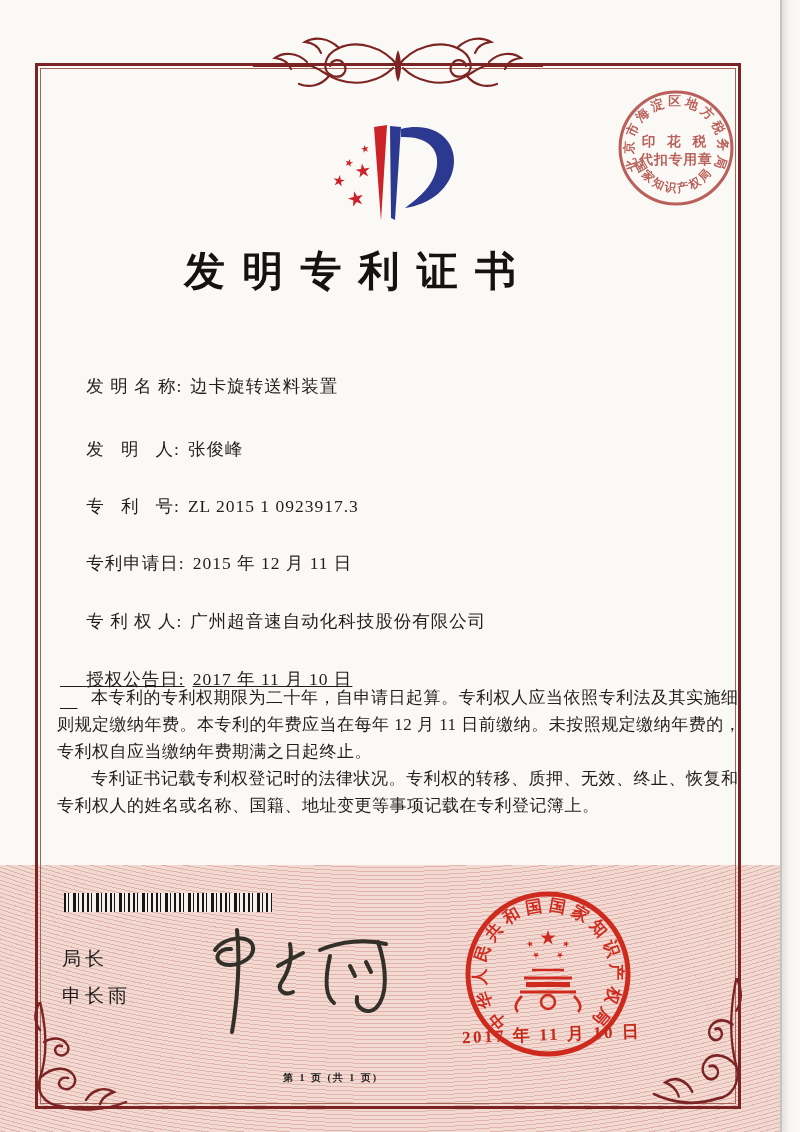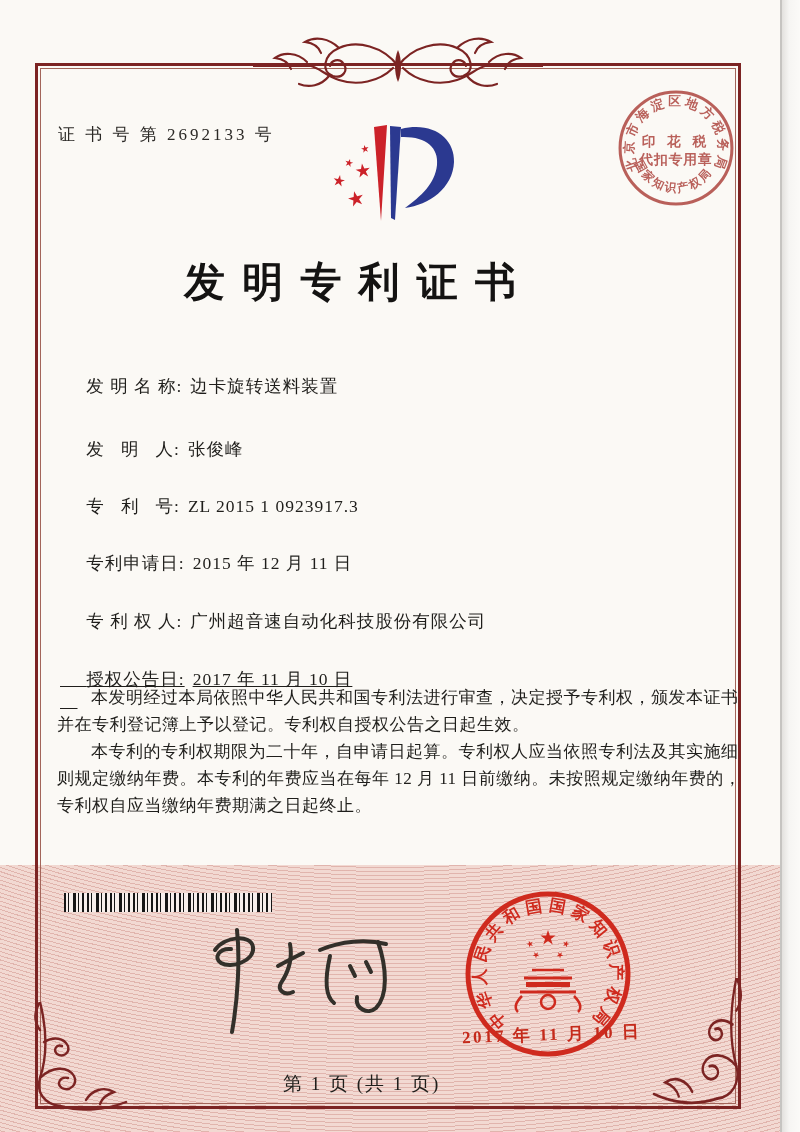--- a/index.html
+++ b/index.html
@@ -33,21 +33,21 @@
     content:""; position:absolute; inset:2px; border:1px solid #a3655a;
   }
   .ornament{position:absolute;}
   .cert-no{
     position:absolute; left:58px; top:123px; font-size:17px;
     letter-spacing:3px; color:#2b2926;
   }
   .tax-stamp{position:absolute; left:616px; top:88px; opacity:.9;}
   .logo{position:absolute; left:328px; top:112px;}
   .title{
-    position:absolute; left:35px; top:255px; width:630px;
+    position:absolute; left:35px; top:244px; width:630px;
     text-align:center; font-size:41px; font-weight:600; color:#141312;
     letter-spacing:.42em; text-indent:.42em;
   }
   .fields{position:absolute; left:60px; top:353px; width:640px;}
   .field{position:absolute; left:0; font-size:17.5px; white-space:pre;}
   .f0{top:0;font-family:Liberation Serif, serif;} .f1{top:63px;text-align:center;} .f2{top:120px;} .f3{top:177px;} .f4{top:235px;} .f5{top:293px;text-decoration:underline;}
   .flabel{white-space:pre; letter-spacing:1px;}
   .fvalue{margin-left:8px; letter-spacing:1px;}
   .paras{
     position:absolute; left:57px; top:684px; width:692px;
@@ -62,21 +62,21 @@
       #161616 18px 20px, #f7efec 20px 23px);
   }
   .director{position:absolute; left:62px; top:946px; font-size:19px; letter-spacing:4px; color:#1c1b19;}
   .director .name{margin-top:11px;}
   .signature{position:absolute; left:185px; top:920px;}
   .seal{position:absolute; left:460px; top:886px;}
   .seal-date{
     position:absolute; left:462px; top:1023px; font-size:17px; font-weight:bold;
     color:#c52a1b; letter-spacing:2.5px; transform:rotate(-2deg); white-space:pre;
   }
-  .page-footer{position:absolute; left:283px; top:1071px; font-size:19px; letter-spacing:2px; white-space:pre;}
+  .page-footer{position:absolute; left:283px; top:1071px; font-size:10px; letter-spacing:2px; white-space:pre;font-weight:bold;}
 </style>
 </head>
 <body>
 
 <div class="page">
 
   <svg width="0" height="0" style="position:absolute">
     <defs>
       <path id="star5" d="M0,-1 L0.225,-0.309 L0.951,-0.309 L0.363,0.118 L0.588,0.809 L0,0.382 L-0.588,0.809 L-0.363,0.118 L-0.951,-0.309 L-0.225,-0.309 Z"></path>
     </defs>
@@ -116,21 +116,20 @@
     <g transform="matrix(-1,0,0,1,100,0)" stroke="#7c2423" stroke-width="2.4" fill="none" stroke-linecap="round">
       <path d="M10,0 C16,24 18,52 10,76 C6,90 14,102 30,104"></path>
       <path d="M10,76 C22,64 38,64 44,74 C48,82 40,90 32,86 C26,82 30,74 38,76"></path>
       <path d="M14,40 C24,34 34,36 38,44 C40,51 33,56 27,52 C23,48 26,42 32,44"></path>
       <path d="M30,104 C52,110 76,108 96,100"></path>
       <path d="M56,98 C62,88 74,84 84,90 C78,92 72,96 70,102"></path>
       <path d="M10,0 C4,10 4,20 10,28"></path>
     </g>
   </svg>
 
-  <div class="cert-no">证 书 号 第 2692133 号</div>
 
   <svg class="tax-stamp" width="120" height="120" viewBox="0 0 118 118">
     <defs>
       <path id="txTop" d="M22.6,80 A42,42 0 1 1 95.4,80"></path>
       <path id="txBot" d="M18.6,73.7 A43,43 0 0 0 99.4,73.7"></path>
     </defs>
     <circle cx="59" cy="59" r="55" fill="none" stroke="#b2504a" stroke-width="3"></circle>
     <text font-size="12.5" fill="#b2504a" font-weight="bold" letter-spacing="3.5" font-family="Liberation Serif,serif">
       <textPath href="#txTop">北京市海淀区地方税务局</textPath>
     </text>
@@ -173,26 +172,30 @@
     </div>
     <div class="field f4">
       <span class="flabel">专 利 权 人:</span><span class="fvalue">广州超音速自动化科技股份有限公司</span>
     </div>
     <div class="field f5">
       <span class="flabel">授权公告日:</span><span class="fvalue">2017 年 11 月 10 日</span>
     </div>
   </div>
 
   <div class="paras">
-    <p>本发明经过本局依照中华人民共和国专利法进行审查，决定授予专利权，颁发本证书并在专利登记簿上予以登记。专利权自授权公告之日起生效。</p>
     <p>本专利的专利权期限为二十年，自申请日起算。专利权人应当依照专利法及其实施细则规定缴纳年费。本专利的年费应当在每年 12 月 11 日前缴纳。未按照规定缴纳年费的，专利权自应当缴纳年费期满之日起终止。</p>
+    <p>专利证书记载专利权登记时的法律状况。专利权的转移、质押、无效、终止、恢复和专利权人的姓名或名称、国籍、地址变更等事项记载在专利登记簿上。</p>
   </div>
 
   <div class="barcode"></div>
 
+  <div class="director">
+    <div>局长</div>
+    <div class="name">申长雨</div>
+  </div>
 
   <svg class="signature" width="225" height="118" viewBox="0 0 225 118">
     <g stroke="#33302a" stroke-width="4" fill="none" stroke-linecap="round">
       <path d="M30,30 C40,16 66,14 68,27 C70,41 46,49 36,43 C28,38 34,28 46,29"></path>
       <path d="M52,10 C55,38 53,78 47,112"></path>
       <path d="M105,24 C108,40 102,54 96,63 C92,70 99,76 108,72"></path>
       <path d="M93,46 C102,41 110,37 118,33"></path>
       <path d="M135,30 C156,21 181,19 201,24"></path>
       <path d="M145,36 C140,58 140,76 149,83"></path>
       <path d="M193,22 C202,48 203,76 191,88 C183,95 170,89 172,77"></path>

